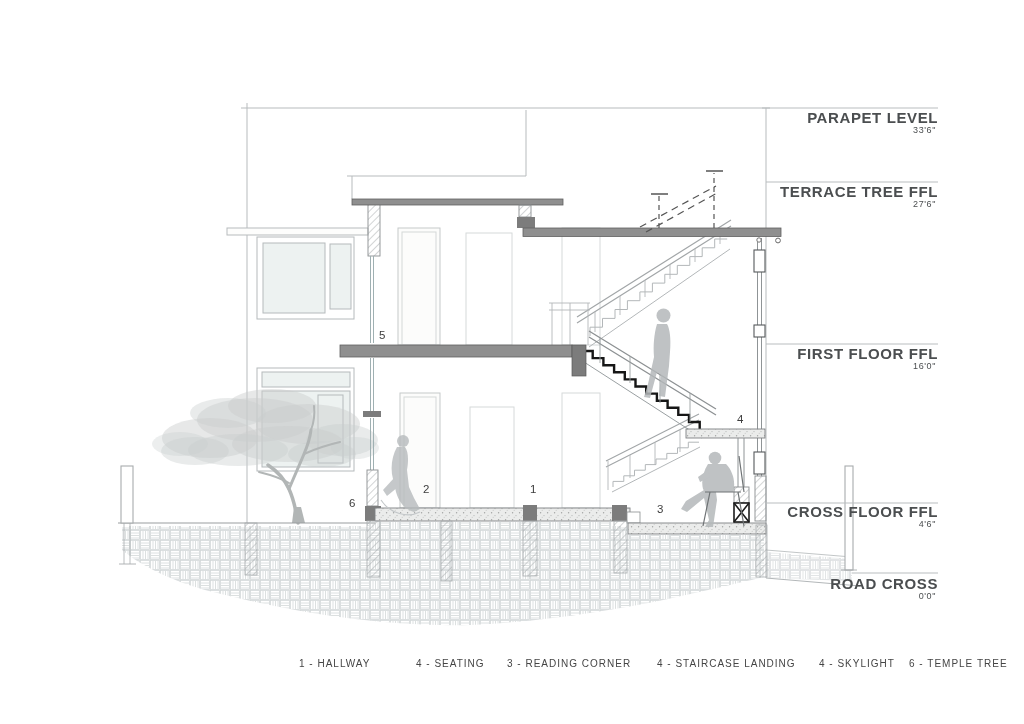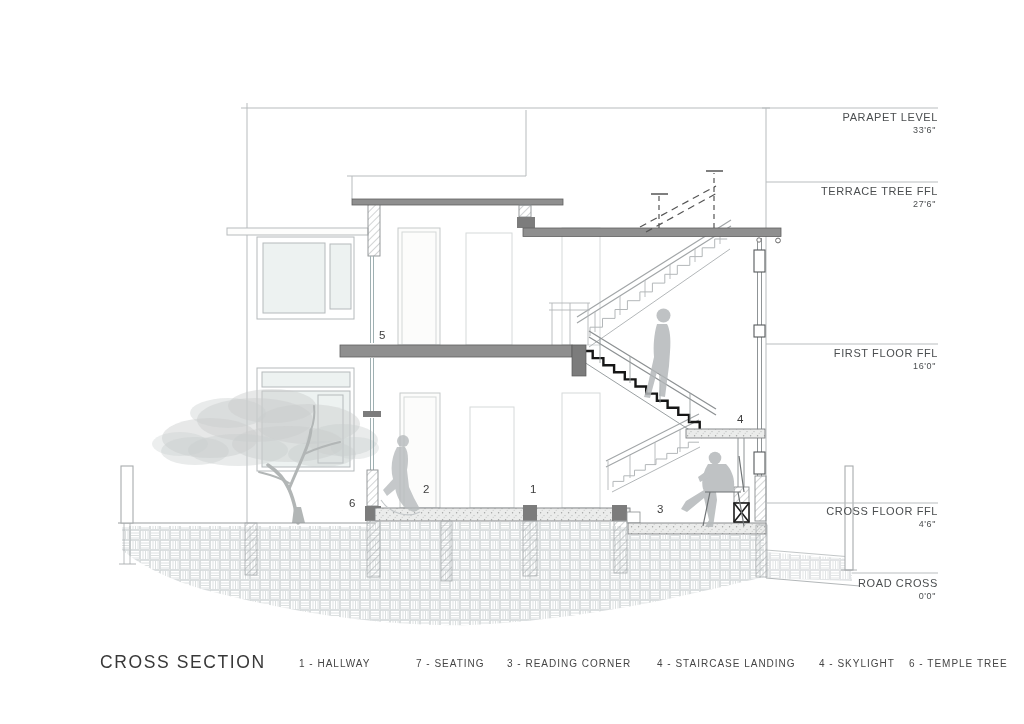--- a/index.html
+++ b/index.html
@@ -1,20 +1,20 @@
 <!DOCTYPE html>
 <html><head>
 <meta charset="utf-8">
 <style>
   html,body{margin:0;padding:0;background:#ffffff;}
   .stage{position:relative;width:1024px;height:724px;background:#ffffff;overflow:hidden;
          font-family:"Liberation Sans",sans-serif;}
   svg.drawing{position:absolute;left:0;top:0;}
   .lvl{position:absolute;right:86px;text-align:right;color:#4b4e50;}
-  .lvl .nm{font-size:11px;letter-spacing:.6px;line-height:13px;white-space:nowrap;}
+  .lvl .nm{font-size:15px;letter-spacing:.6px;line-height:13px;white-space:nowrap;font-weight:bold;}
   .lvl .el{font-size:9px;letter-spacing:.6px;line-height:13px;padding-right:2px;}
   .callout{position:absolute;font-size:11.5px;color:#3d3d3d;letter-spacing:.3px;}
   .title{position:absolute;left:100px;top:652px;font-size:17.5px;letter-spacing:1.6px;color:#383838;}
   .leg{position:absolute;top:658px;font-size:10px;letter-spacing:1px;color:#454545;white-space:nowrap;margin-left:24px;}
 </style>
 </head>
 <body>
 
 <div class="stage">
 
@@ -271,21 +271,20 @@
   <div class="el">0'0"</div>
 </div>
 
 <div class="callout" style="left:530px;top:483px">1</div>
 <div class="callout" style="left:423px;top:483px">2</div>
 <div class="callout" style="left:657px;top:503px">3</div>
 <div class="callout" style="left:737px;top:413px">4</div>
 <div class="callout" style="left:379px;top:329px">5</div>
 <div class="callout" style="left:349px;top:497px">6</div>
 
-<div class="title">CROSS SECTION</div>
 <div class="leg" style="left:275px">1 - HALLWAY</div>
-<div class="leg" style="left:392px">7 - SEATING</div>
+<div class="leg" style="left:392px">4 - SEATING</div>
 <div class="leg" style="left:483px">3 - READING CORNER</div>
 <div class="leg" style="left:633px">4 - STAIRCASE LANDING</div>
 <div class="leg" style="left:795px">4 - SKYLIGHT</div>
 <div class="leg" style="left:885px">6 - TEMPLE TREE</div>
 
 </div>
 
 </body></html>

